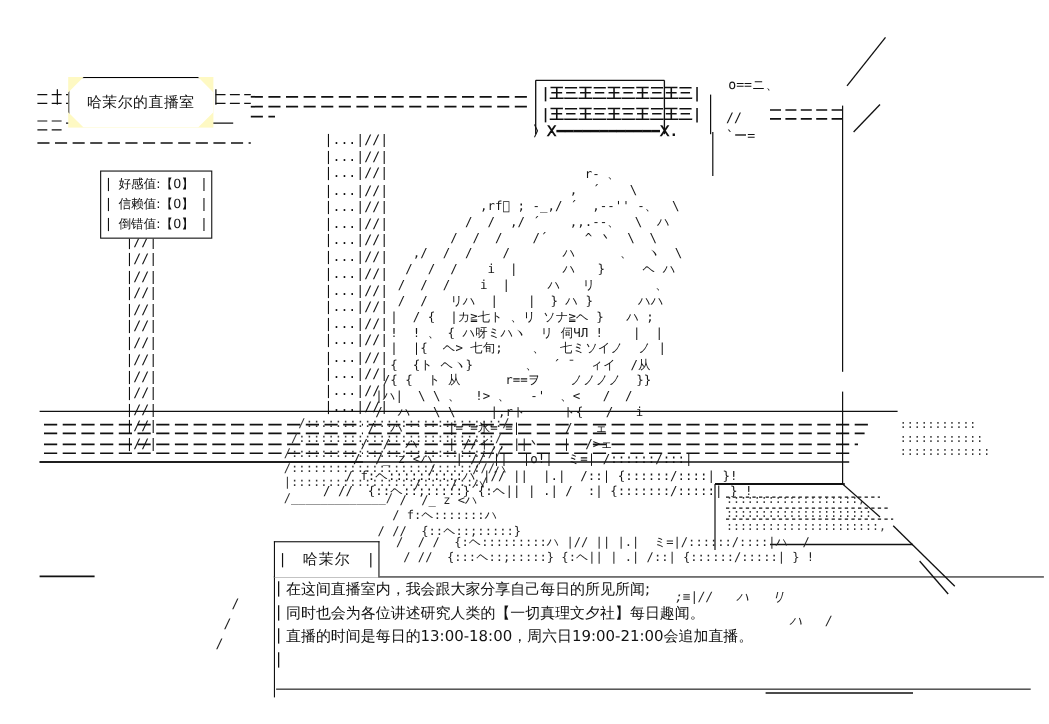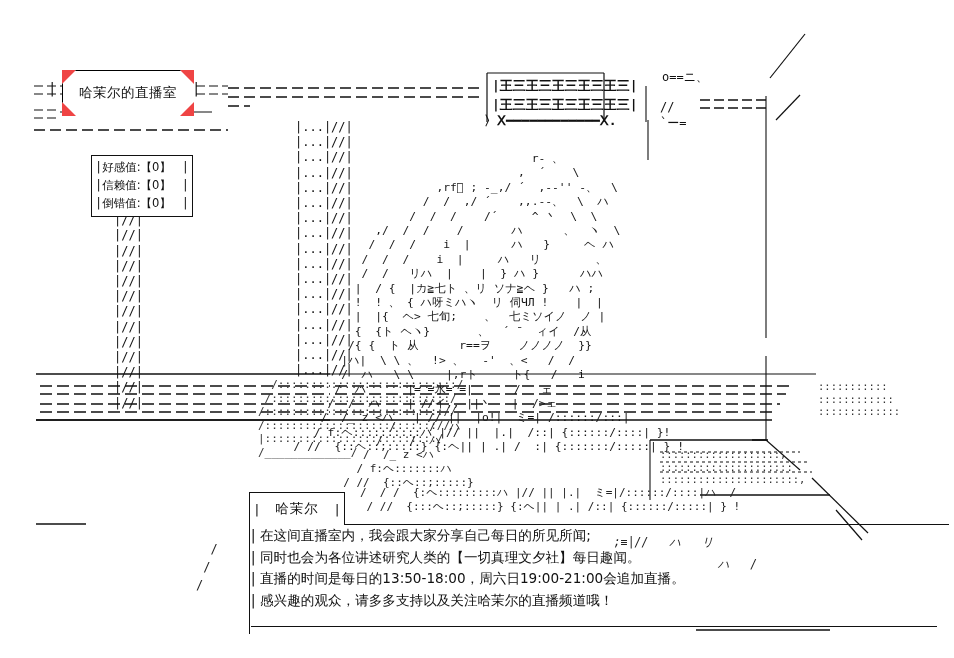--- a/index.html
+++ b/index.html
@@ -18,21 +18,21 @@
     white-space:pre;
     font-family:"DejaVu Sans Mono","Liberation Mono",monospace;
     color:#101010;
     letter-spacing:0px;
     -webkit-font-smoothing:none;
   }
 
   
   #title-box{
     position:absolute;left:62px;top:70px;width:132px;height:46px;
-    background:#ef4444;
+    background:#fef9c3;
     display:flex;align-items:center;justify-content:center;
     z-index:12;
   }
   #title-box .oct{
     position:absolute;left:0;top:0;width:132px;height:46px;
     background:#ffffff;
     border:1.4px solid #000;
     clip-path:polygon(14px 0,118px 0,132px 14px,132px 32px,118px 46px,14px 46px,0 32px,0 14px);
   }
   #title-box .oct-in{
@@ -54,21 +54,21 @@
     padding:2px 0 0 0;
     box-sizing:border-box;
   }
   .stat-row{
     display:flex;align-items:center;justify-content:space-between;
     height:18px;padding:0 3px;
     font-family:"DejaVu Sans","Liberation Sans",sans-serif;
     font-size:11.5px;color:#111;white-space:nowrap;
   }
   .stat-pipe{font-family:"DejaVu Sans Mono",monospace;font-size:12px;color:#111;}
-  .stat-body{flex:1;}
+  .stat-body{flex:1;text-align:center;}
 
   
   #name-box{
     position:absolute;left:249px;top:492px;width:94px;height:32px;
     background:#ffffff;border:1.2px solid #111;border-bottom:none;
     z-index:14;display:flex;align-items:center;justify-content:center;
   }
   #name-box .inner-pipes{
     position:absolute;left:0;top:0;right:0;bottom:0;
     display:flex;align-items:center;justify-content:space-between;
@@ -312,25 +312,24 @@
       <div class="dlg-line">
         <span class="bar">|</span>
         <span class="txt">在这间直播室内，我会跟大家分享自己每日的所见所闻;</span>
       </div>
       <div class="dlg-line">
         <span class="bar">|</span>
         <span class="txt">同时也会为各位讲述研究人类的【一切真理文夕社】每日趣闻。</span>
       </div>
       <div class="dlg-line">
         <span class="bar">|</span>
-        <span class="txt">直播的时间是每日的13:50-18:00，周六日19:00-21:00会追加直播。</span>
+        <span class="txt">直播的时间是每日的13:00-18:00，周六日19:00-21:00会追加直播。</span>
       </div>
       <div class="dlg-line">
         <span class="bar">|</span>
-        <span class="txt">感兴趣的观众，请多多支持以及关注哈茉尔的直播频道哦！</span>
       </div>
     </div>
     <div id="dlg-underline"></div>
   </div>
 
   <div class="aa" style="left:600px;top:532px;font-size:11.5px;line-height:21.5px;z-index:14;color:#222;font-style:italic;">  ;≡|//   ハ   リ
                  ハ   /</div>
 
   <div class="aa" style="left:360px;top:486px;font-size:11px;line-height:14px;z-index:14;color:#222;">/  / /  {:ヘ:::::::::ハ |// || |.|  ミ=|/::::::/::::|ハ  /
  / //  {:::ヘ::;:::::} {:ヘ|| | .| /::| {::::::/:::::| } !</div>

